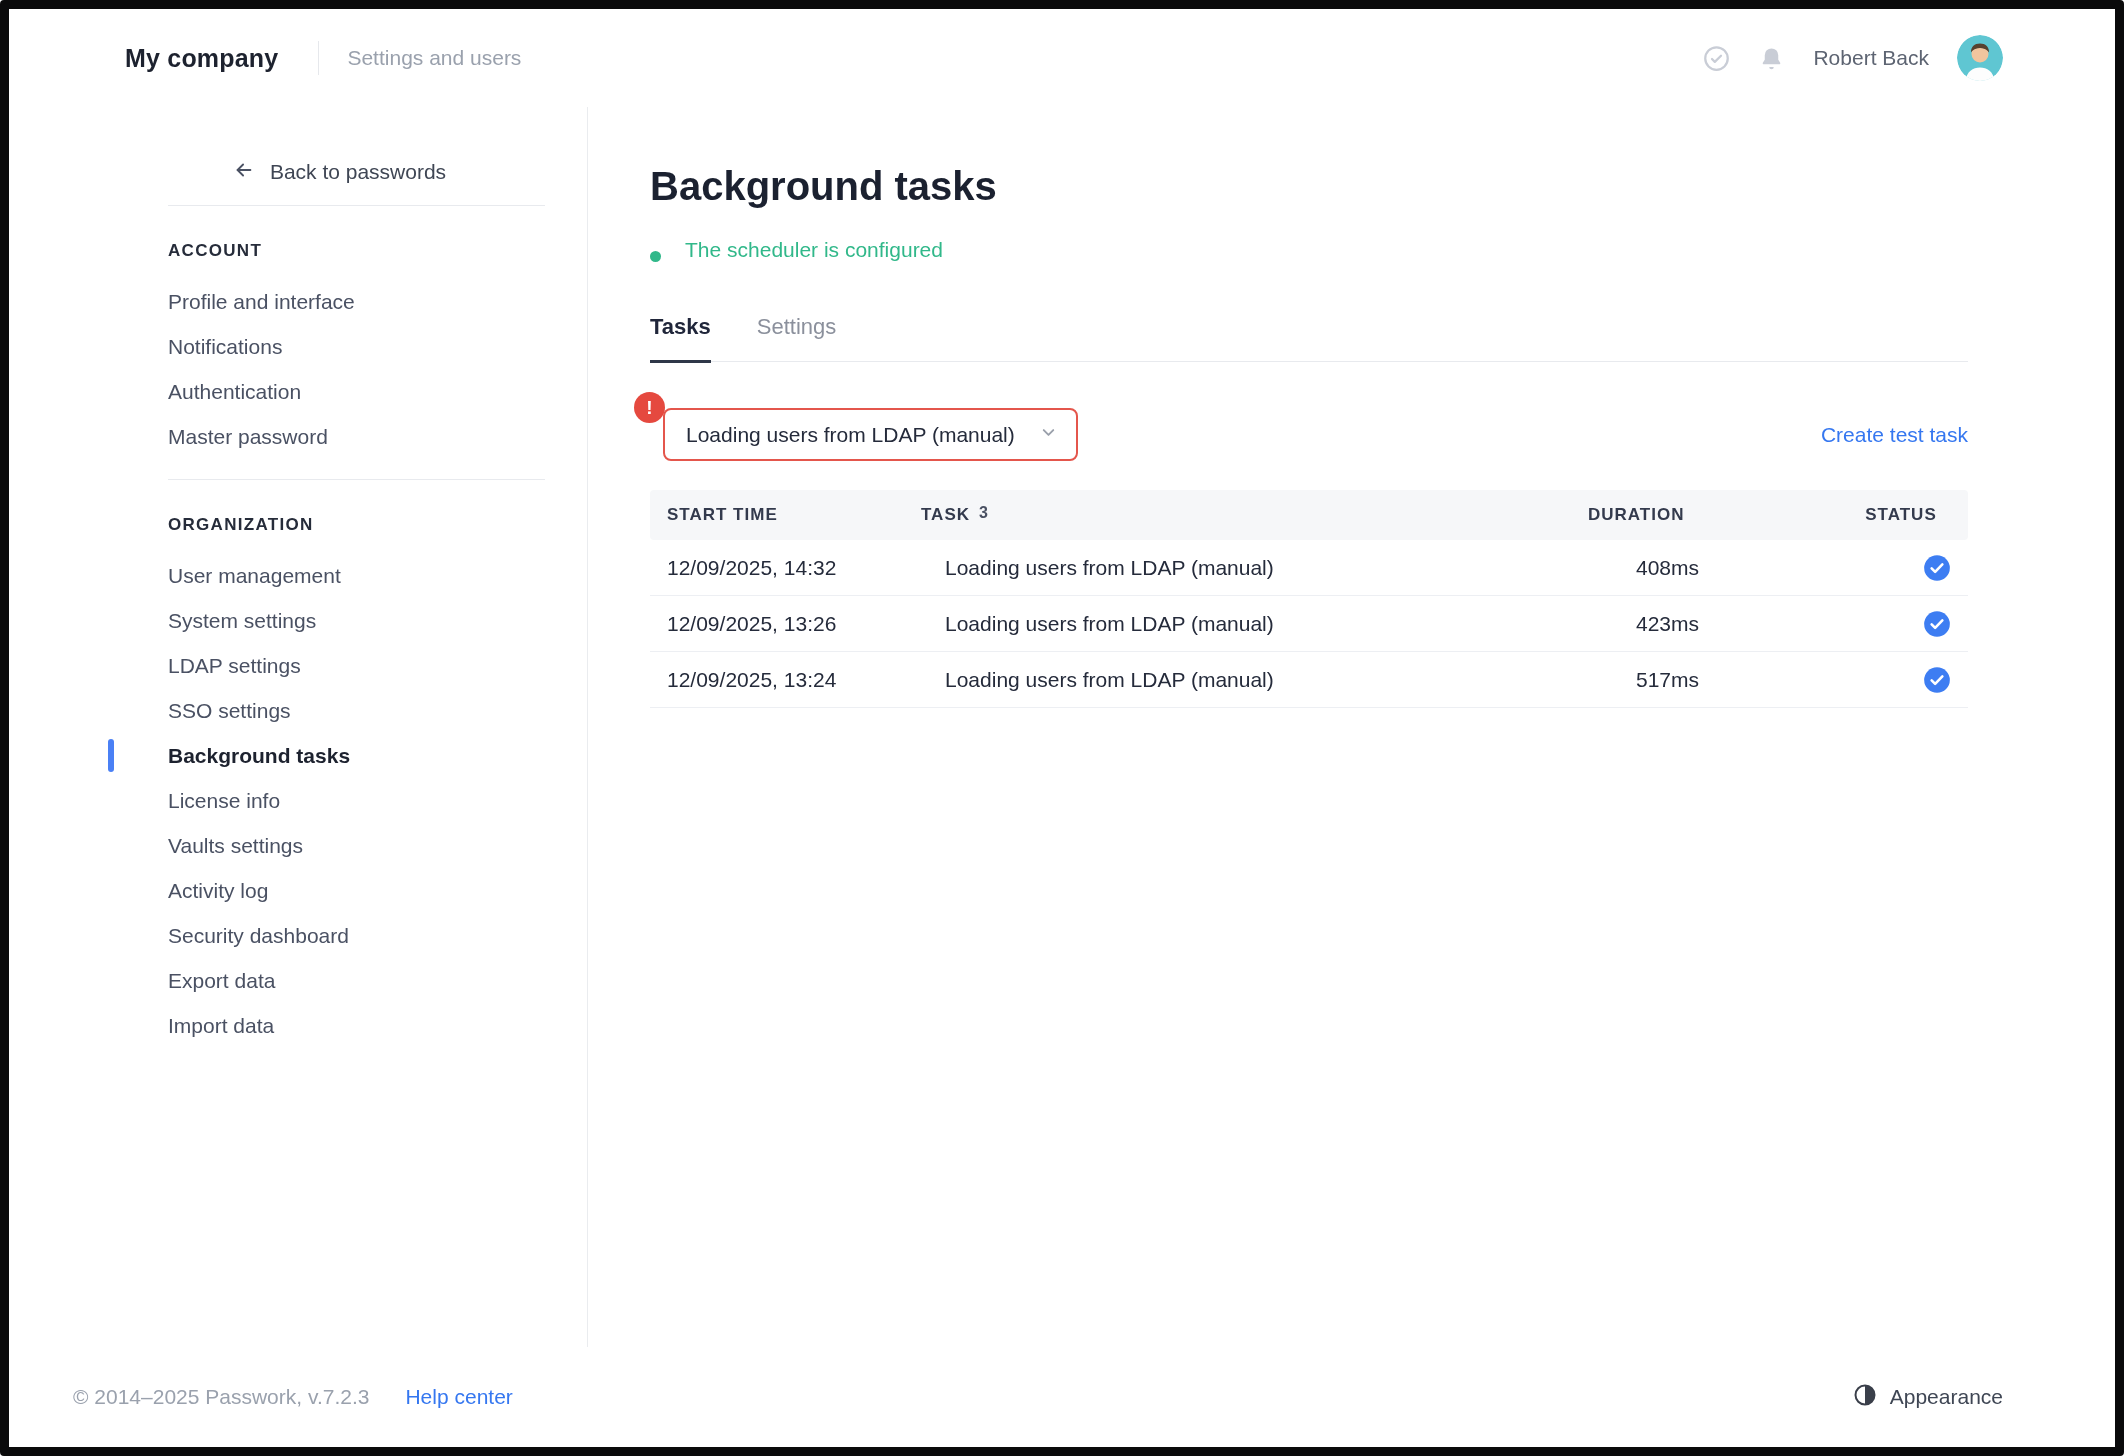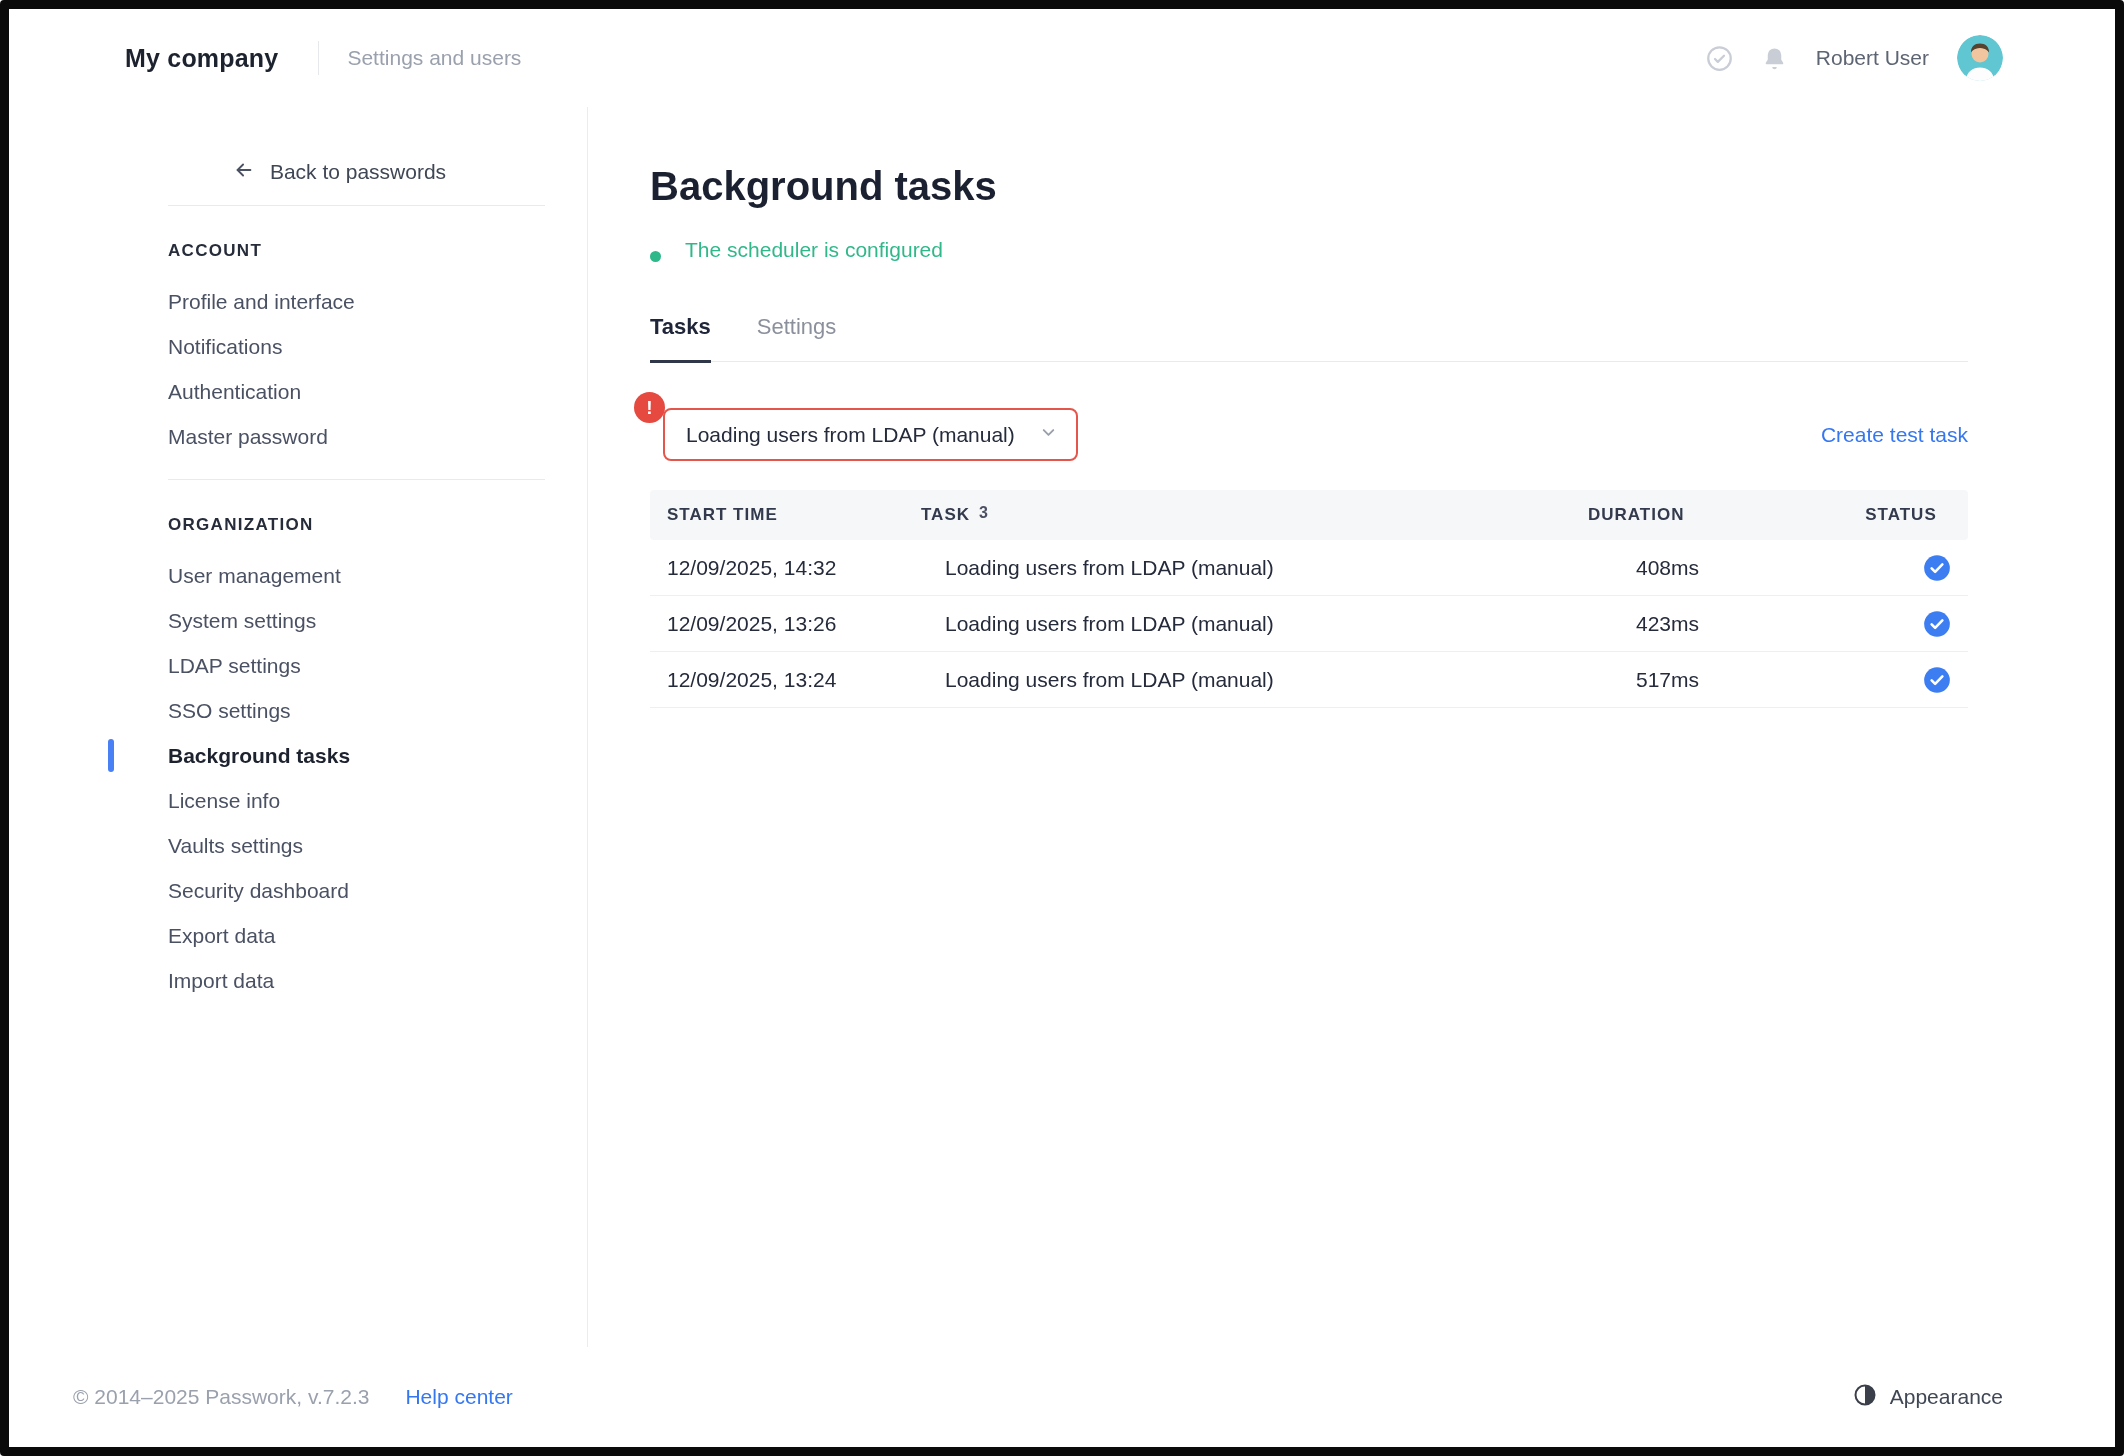--- a/index.html
+++ b/index.html
@@ -79,21 +79,21 @@
             <circle cx="12" cy="12" r="10" fill="none" stroke="#c9cdd6" stroke-width="2"></circle>
             <path d="M8 12.5l2.5 2.5L16 9.5" fill="none" stroke="#c9cdd6" stroke-width="2" stroke-linecap="round" stroke-linejoin="round"></path>
           </svg>
       </span>
       <span class="icon-btn">
         <svg width="27" height="27" viewBox="0 0 24 24" fill="#c9cdd6">
             <path d="M12 3a6 6 0 0 0-6 6v4l-1.7 2.7a1 1 0 0 0 .85 1.5h13.7a1 1 0 0 0 .85-1.5L18 13V9a6 6 0 0 0-6-6z"></path>
             <path d="M10 19.5a2 2 0 0 0 4 0z"></path>
           </svg>
       </span>
-      <span class="user-name">Robert User</span>
+      <span class="user-name">Robert Back</span>
       <span class="avatar">
         <svg width="46" height="46" viewBox="0 0 46 46">
             <circle cx="23" cy="23" r="23" fill="#5fc6d2"></circle>
             <circle cx="23" cy="19" r="8.5" fill="#f1c59e"></circle>
             <path d="M23 8.5c-5.5 0-9 3.2-9 8.5 0 1.2 2.2-4 9-4s9 5.2 9 4c0-5.3-3.5-8.5-9-8.5z" fill="#57412f"></path>
             <path d="M8.5 46c1-9.5 7.5-13.5 14.5-13.5S36.5 36.5 37.5 46z" fill="#fdfdfd"></path>
           </svg>
       </span>
     </div>
   </div>
@@ -124,20 +124,21 @@
 
       <div class="side-group-title">ORGANIZATION</div>
       <div class="side-list">
         <div class="side-item">User management</div>
         <div class="side-item">System settings</div>
         <div class="side-item">LDAP settings</div>
         <div class="side-item">SSO settings</div>
         <div class="side-item active">Background tasks</div>
         <div class="side-item">License info</div>
         <div class="side-item">Vaults settings</div>
+        <div class="side-item">Activity log</div>
         <div class="side-item">Security dashboard</div>
         <div class="side-item">Export data</div>
         <div class="side-item">Import data</div>
       </div>
     </div>
 
     <div class="main">
       <div class="page-title">Background tasks</div>
 
       <div class="status-row">

